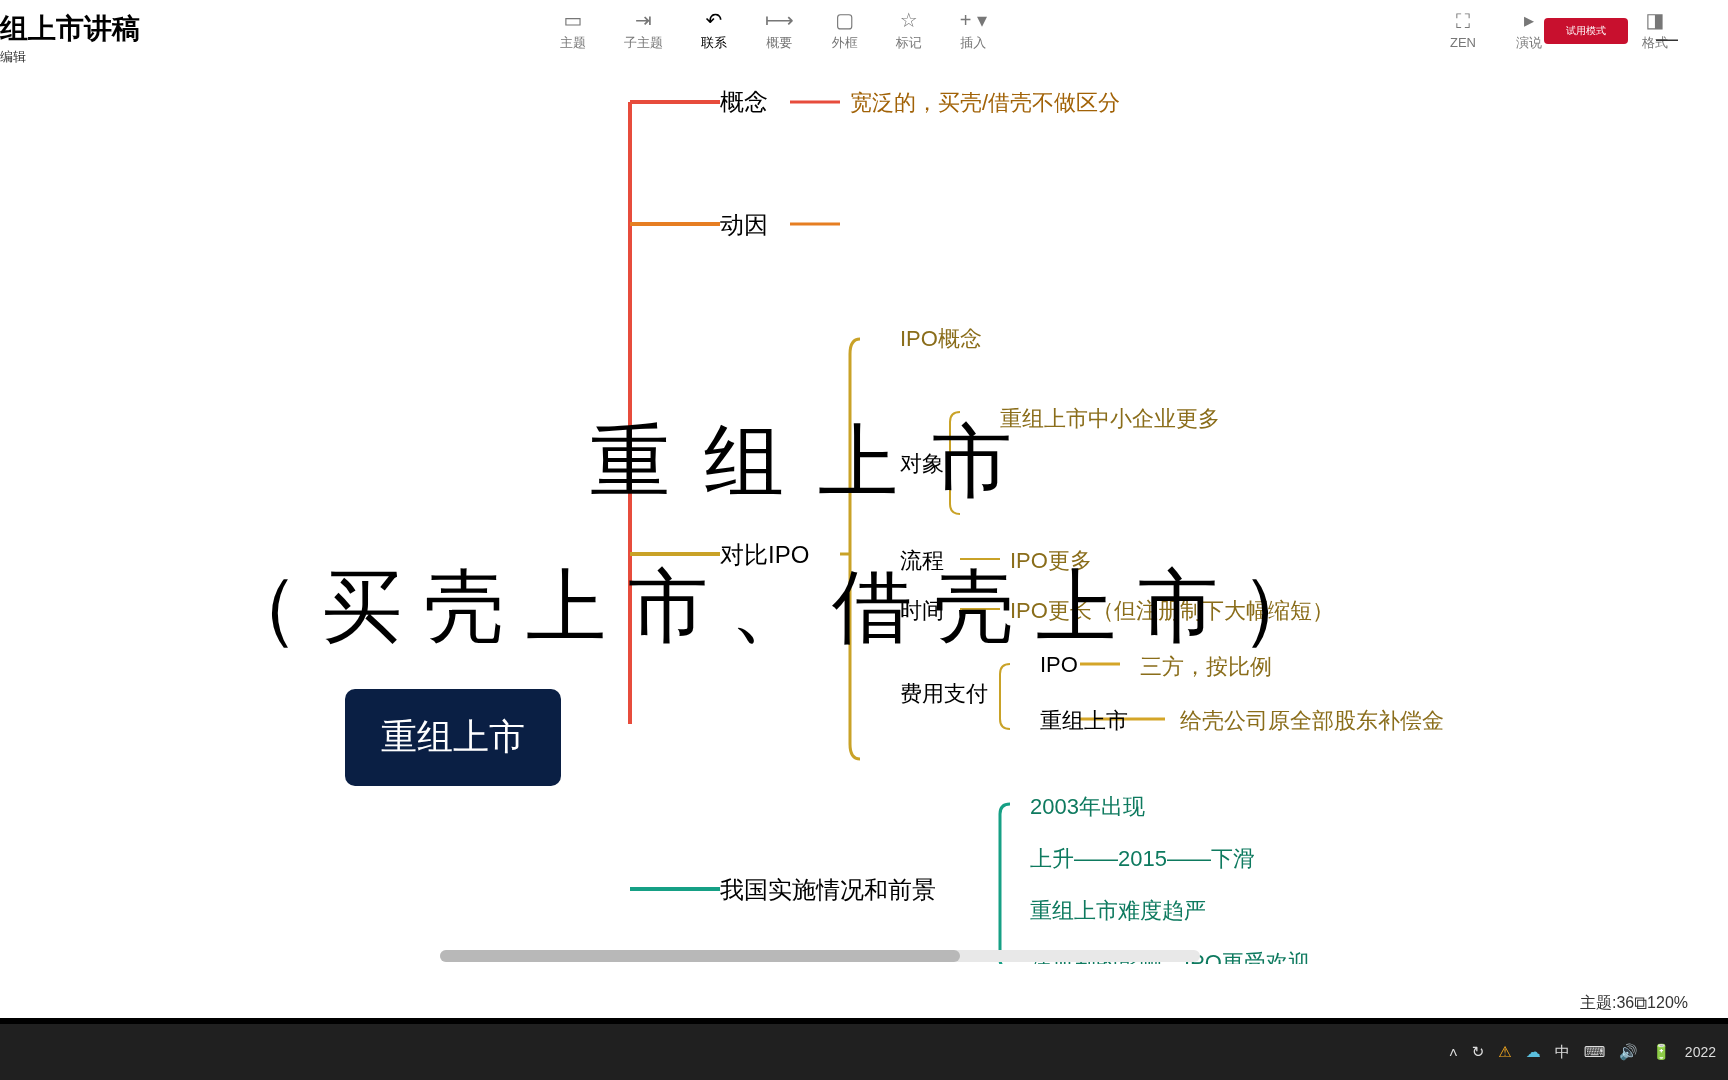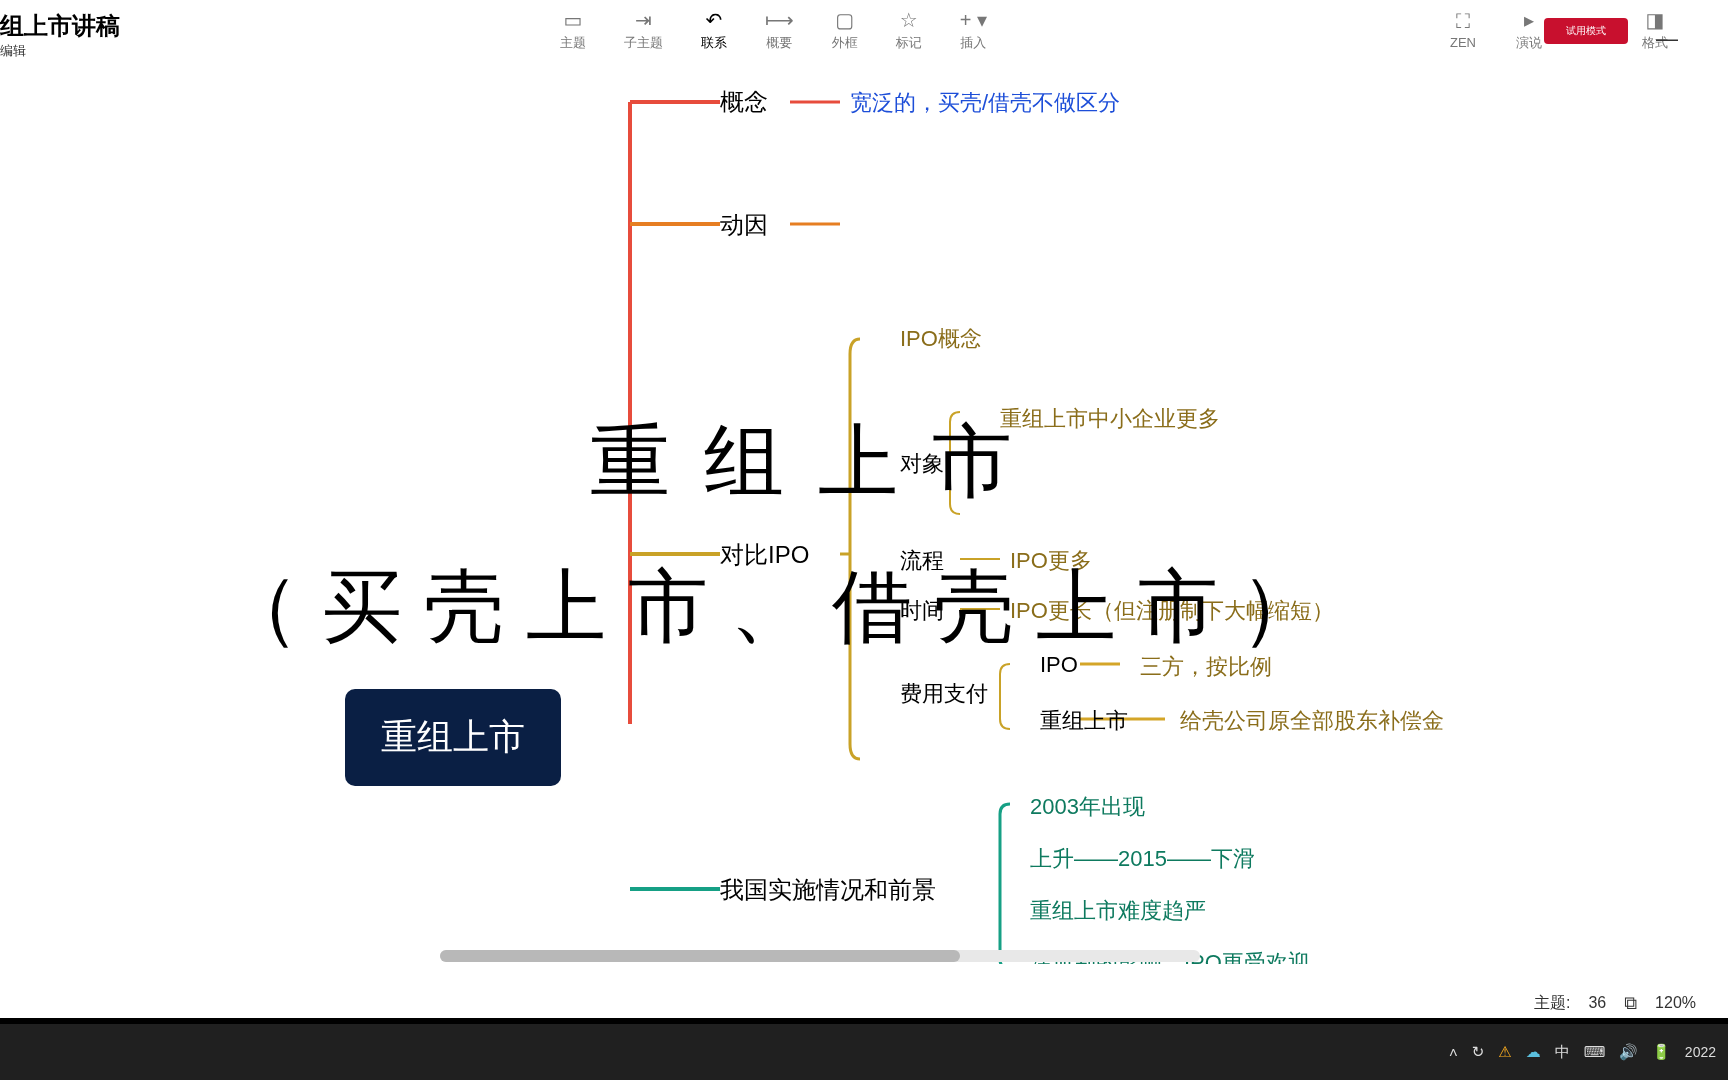--- a/index.html
+++ b/index.html
@@ -15,21 +15,21 @@
 .tb-pink { background: #ff6ba8; color:#fff; font-size:10px; width:28px; height:28px; display:flex; align-items:center; justify-content:center; }
 .tb-orange { background: #ff4500; width:28px; height:28px; }
 .tb-rec { background: #000; border-radius:50%; width:28px; height:28px; position:relative; }
 .tb-rec::after { content:''; position:absolute; top:50%; left:50%; transform:translate(-50%,-50%); width:12px; height:12px; background:#ff0000; border-radius:50%; }
 .taskbar-right { position: absolute; right: 12px; display: flex; gap: 14px; align-items: center; color: #ddd; font-size: 14px; }
 .tray-ico { font-size:15px; }
 
 
 .toolbar { position: absolute; top: 0; left: 0; width: 1728px; height: 64px; display: flex; align-items: center; }
 .title-area { position: absolute; left: 0; top: 10px; }
-.doc-title { font-size: 24px; font-weight: 600; color: #000; }
+.doc-title { font-size: 28px; font-weight: 600; color: #000; }
 .doc-sub { font-size: 13px; color: #333; }
 .tool-btns { position: absolute; left: 560px; top: 8px; display: flex; gap: 38px; }
 .tool-btn { display:flex; flex-direction:column; align-items:center; gap:2px; color:#777; font-size:13px; cursor:pointer; }
 .tool-btn.active { color:#000; }
 .tool-ico { font-size:20px; }
 .tool-btns-right { position:absolute; right:60px; top:8px; display:flex; gap:40px; align-items:center; }
 .trial-btn { position:absolute; right:160px; top:18px; background:#c8102e; color:#fff; padding:6px 22px; border-radius:4px; font-size:10px; font-weight:500; cursor:pointer; }
 .min-btn { position:absolute; right:50px; top:26px; font-size:22px; color:#333; cursor:pointer; }
 
 
@@ -42,21 +42,21 @@
 .ovl2 { top:490px; left:220px; font-size:80px; letter-spacing:22px; }
 
 
 svg.connectors { position:absolute; top:0; left:0; width:1728px; height:900px; pointer-events:none; }
 
 
 .hscroll { position:absolute; bottom:2px; left:440px; width:760px; height:12px; background:#e8e8e8; border-radius:6px; }
 .hthumb { position:absolute; left:0; width:520px; height:12px; background:#b8b8b8; border-radius:6px; }
 
 
-.statusbar { position:absolute; top:988px; left:0; width:1728px; height:30px; background:#fff; display:flex; justify-content:flex-end; align-items:center; gap:18px; padding-right:32px; font-size:16px; color:#333; }
+.statusbar { position:absolute; top:988px; left:0; width:1728px; height:30px; background:#fff; display:flex; justify-content:flex-end; align-items:center; padding-right:40px; font-size:16px; color:#333; }
 .book-ico { font-size:18px; }
 </style>
 </head>
 <body>
 
 <div class="app-area">
   <div class="toolbar">
     <div class="title-area">
       <div class="doc-title">组上市讲稿</div>
       <div class="doc-sub">编辑</div>
@@ -133,21 +133,21 @@
       <path d="M960 495 L1000 495" stroke="#c9a227" stroke-width="2" fill="none"></path>
       <path d="M960 545 L1000 545" stroke="#c9a227" stroke-width="2" fill="none"></path>
 
       <path d="M630 825 L720 825" stroke="#16a085" stroke-width="4" fill="none"></path>
       <path d="M1010 740 Q1000 740 1000 750 L1000 895 Q1000 905 1010 905" stroke="#16a085" stroke-width="3" fill="none"></path>
     </svg>
 
     <div class="root-node">重组上市</div>
 
     <div class="node" style="left:720px; top:22px; color:#000">概念</div>
-    <div class="node sub" style="left:850px; top:24px; color:#1d4ed8">宽泛的，买壳/借壳不做区分</div>
+    <div class="node sub" style="left:850px; top:24px; color:#a16207">宽泛的，买壳/借壳不做区分</div>
 
     <div class="node" style="left:720px; top:145px">动因</div>
 
     <div class="node" style="left:720px; top:475px">对比IPO</div>
     <div class="node sub" style="left:900px; top:260px; color:#8a6d1a">IPO概念</div>
     <div class="node sub" style="left:900px; top:385px; color:#000">对象</div>
     <div class="node sub" style="left:1000px; top:340px; color:#8a6d1a">重组上市中小企业更多</div>
     <div class="node sub" style="left:900px; top:482px; color:#000">流程</div>
     <div class="node sub" style="left:1010px; top:482px; color:#8a6d1a">IPO更多</div>
     <div class="node sub" style="left:900px; top:532px; color:#000">时间</div>

